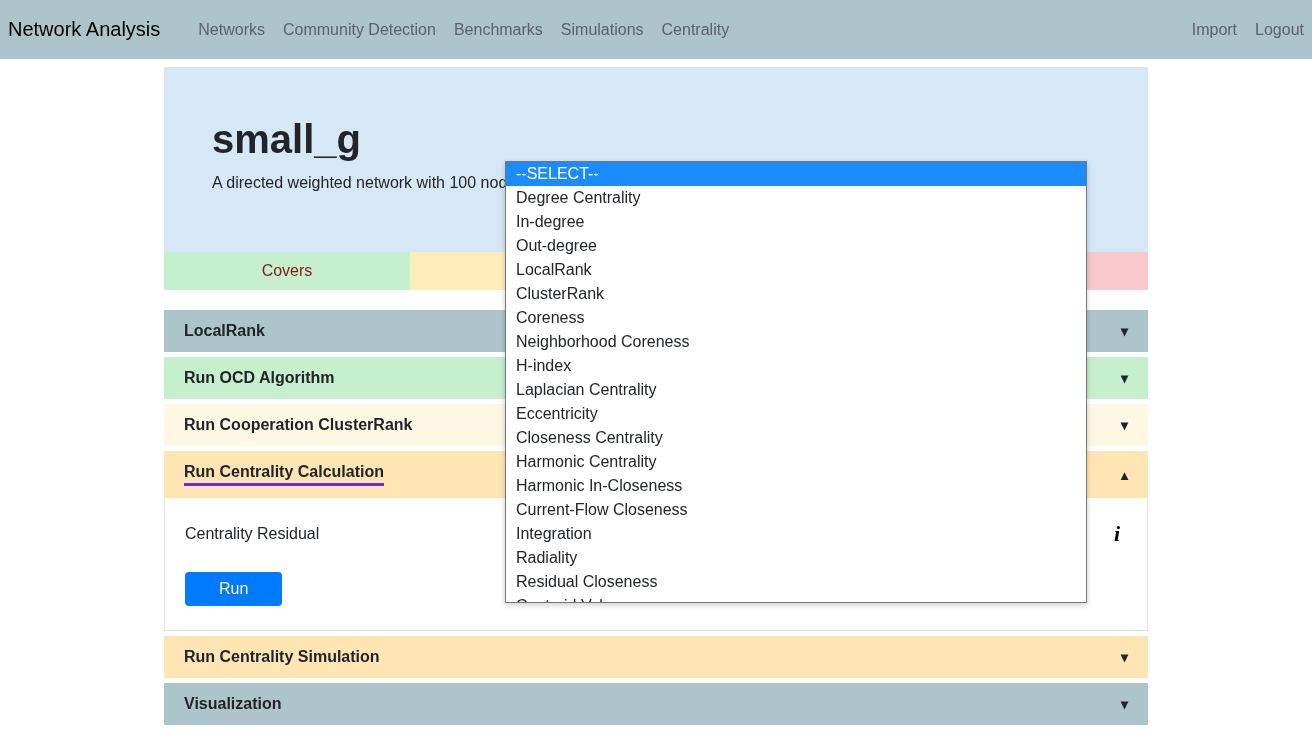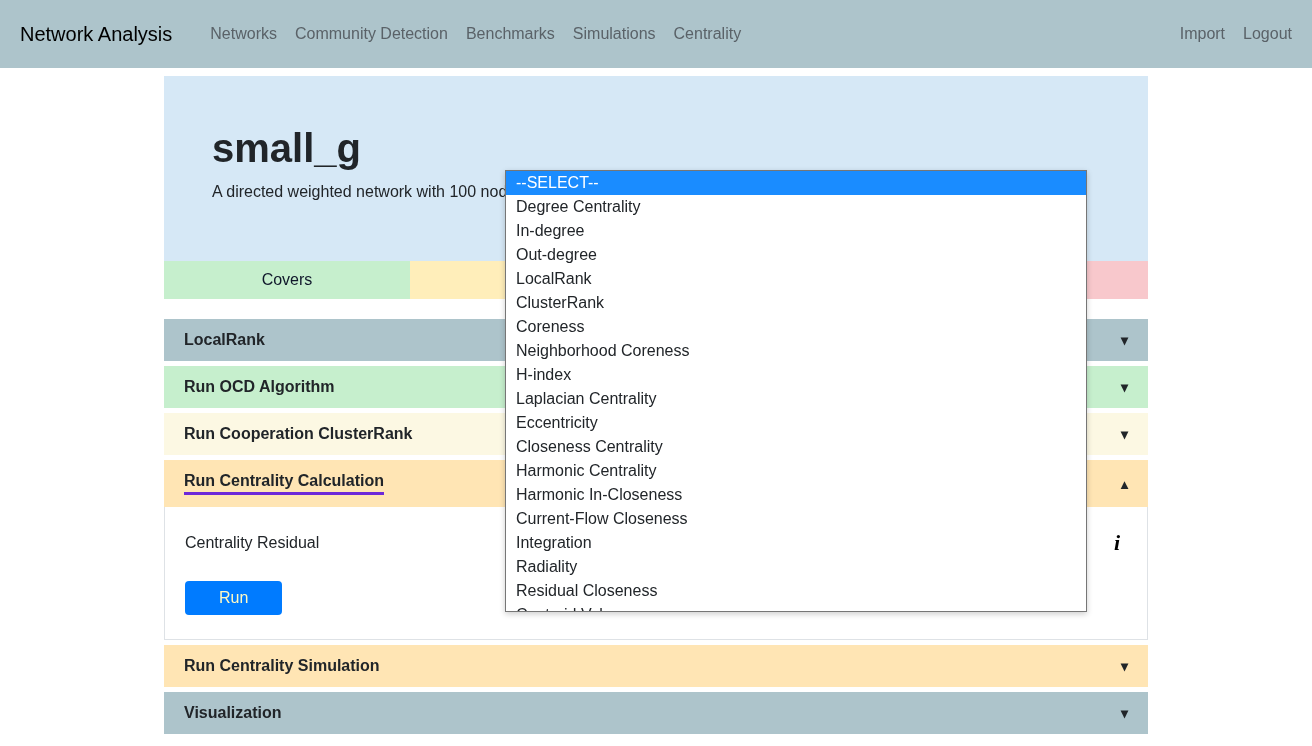--- a/index.html
+++ b/index.html
@@ -1,31 +1,31 @@
 <!DOCTYPE html>
 <html><head>
 <meta charset="utf-8">
 <style>
   * { box-sizing: border-box; margin: 0; padding: 0; }
   body { font-family: "Segoe UI", Arial, sans-serif; background: #fff; color: #212529; font-size: 16px; }
   
-  .navbar { background: #adc4cb; height: 68px; display: flex; align-items: center; padding: 0 20px; justify-content: space-between; }
+  .navbar { background: #adc4cb; height: 59px; display: flex; align-items: center; padding: 0 8px; justify-content: space-between; }
   .navbar-brand { font-size: 20px; color: #000; margin-right: 20px; }
   .navbar-left { display: flex; align-items: center; gap: 18px; }
   .nav-link { color: #5a6268; font-size: 16px; cursor: pointer; }
   .navbar-right { display: flex; gap: 18px; }
   
   .container { width: 984px; margin: 0 auto; position: relative; }
   
   .hero { background: #d6e8f6; padding: 50px 48px 60px 48px; margin-top: 8px; }
   .hero h1 { font-size: 40px; font-weight: 600; color: #212529; margin-bottom: 12px; }
   .hero p { font-size: 16px; color: #212529; }
   
   .tabrow { display: flex; margin-top: 0; }
-  .tabrow .tab { flex: 1; text-align: center; padding: 10px 0; color: #0f172a; font-size: 16px; cursor: pointer; }
+  .tabrow .tab { flex: 1; text-align: center; padding: 10px 0; color: #7f1d1d; font-size: 16px; cursor: pointer; }
   .tab-covers { background: #c6efcd; }
   .tab-sims { background: #ffeeba; }
   .tab-centrality { background: #d6e8f6; }
   .tab-delete { background: #f8c8cc; }
   
   .panel-group { margin-top: 20px; }
   .panel-head { padding: 12px 20px; display: flex; justify-content: space-between; align-items: center; cursor: pointer; margin-top: 5px; }
   .panel-head .title { font-weight: 700; font-size: 16px; color: #212529; }
   .chev { font-size: 14px; font-weight: 700; }
   .bg-blue   { background: #adc4cb; }

